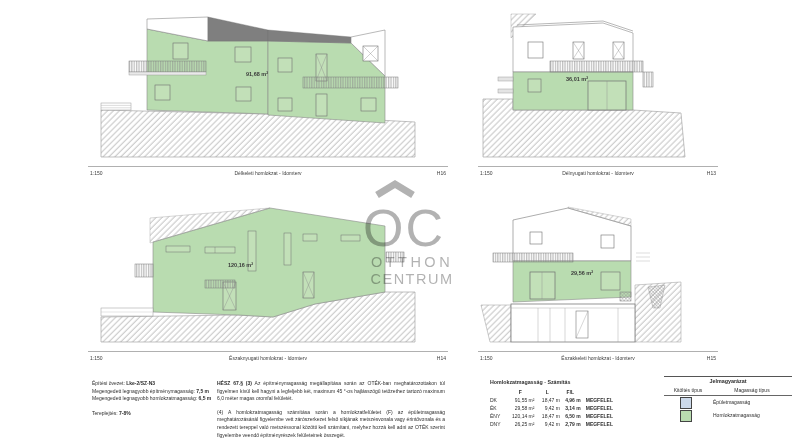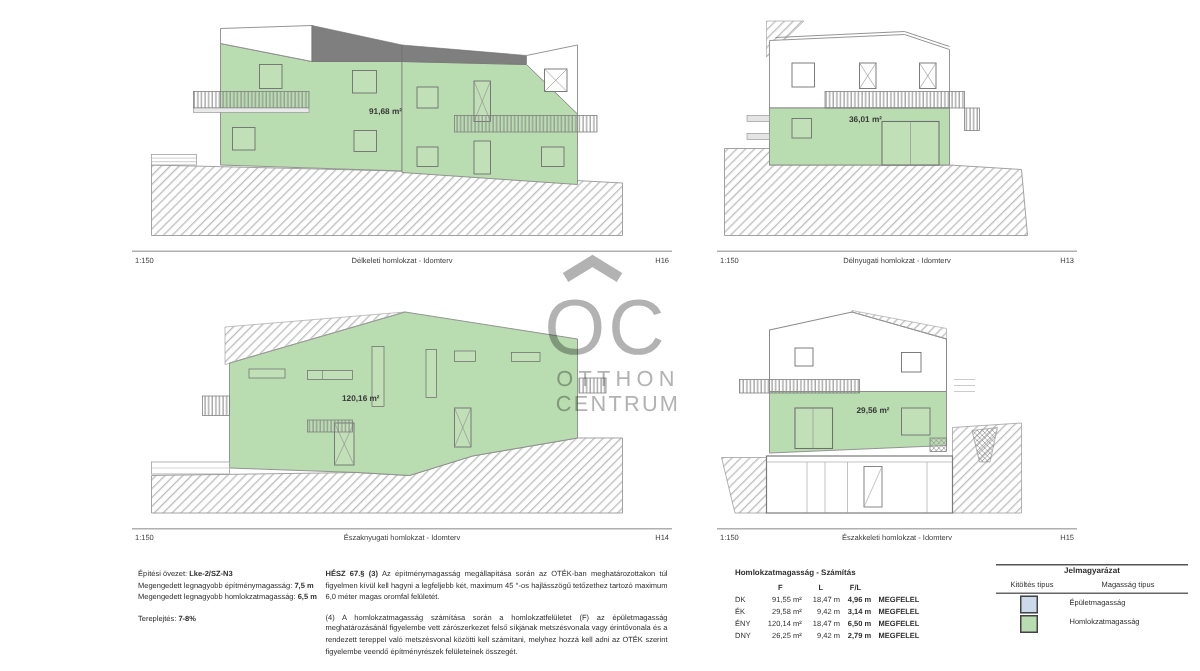--- a/index.html
+++ b/index.html
@@ -5,21 +5,21 @@
   html,body{margin:0;padding:0;background:#fff;}
   #sheet{position:relative;width:800px;height:447px;background:#ffffff;overflow:hidden;
          font-family:"Liberation Sans", sans-serif;color:#333;}
   .panel{position:absolute;}
   .cap{position:relative;height:10px;border-top:1px solid #b0b0b0;font-size:5px;color:#3c3c3c;
        display:flex;align-items:center;justify-content:space-between;padding:1px 2px 0 2px;}
   .cap-title{position:absolute;left:0;right:0;text-align:center;}
   svg text{font-family:"Liberation Sans", sans-serif;}
   .area-label{font-size:5.5px;font-weight:bold;fill:#3a3a3a;}
   
-  #wm{position:absolute;left:350px;top:168px;width:124px;height:112px;z-index:40;
+  #wm{position:absolute;left:350px;top:178px;width:124px;height:112px;z-index:40;
       mix-blend-mode:multiply;opacity:.8;}
   
   .blk{position:absolute;font-size:5px;line-height:7.6px;color:#2e2e2e;}
   #info{left:92px;top:380px;width:122px;}
   #info .gap{height:7px;}
   #legal{left:217px;top:380px;width:228px;text-align:justify;}
   #legal p{margin:0 0 6px 0;}
   #calc{left:490px;top:379px;width:126px;}
   #calc .t-title{font-weight:bold;font-size:5.3px;margin-bottom:2px;}
   .trow{display:flex;height:8px;align-items:center;}

